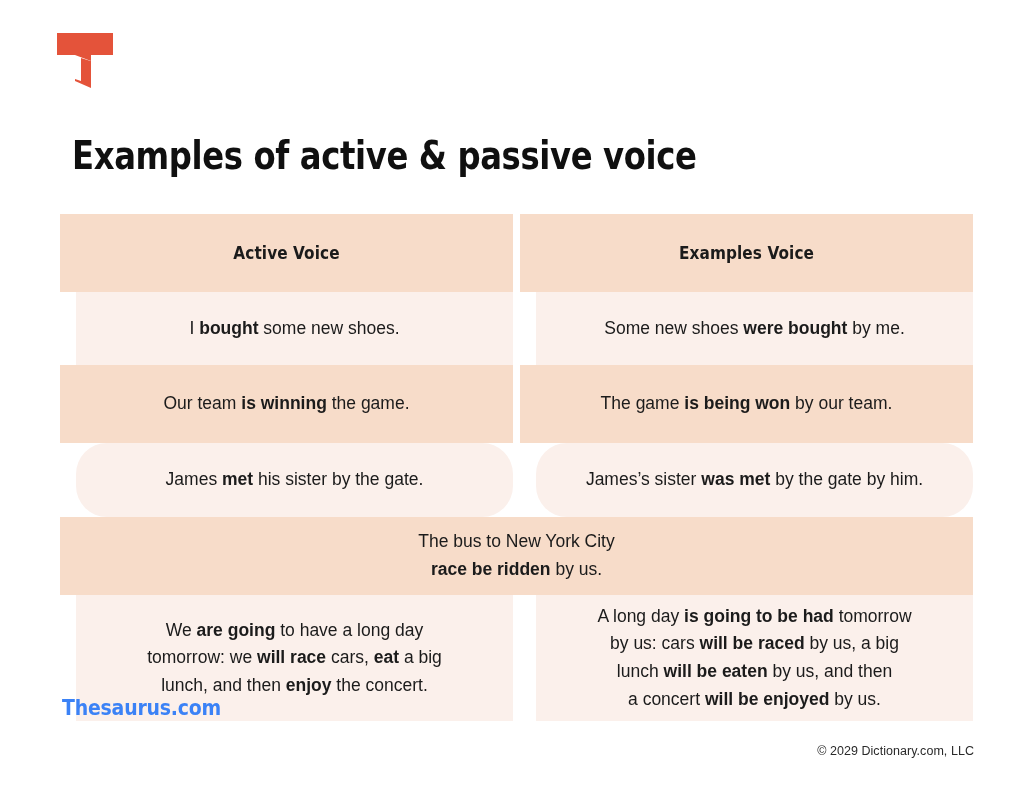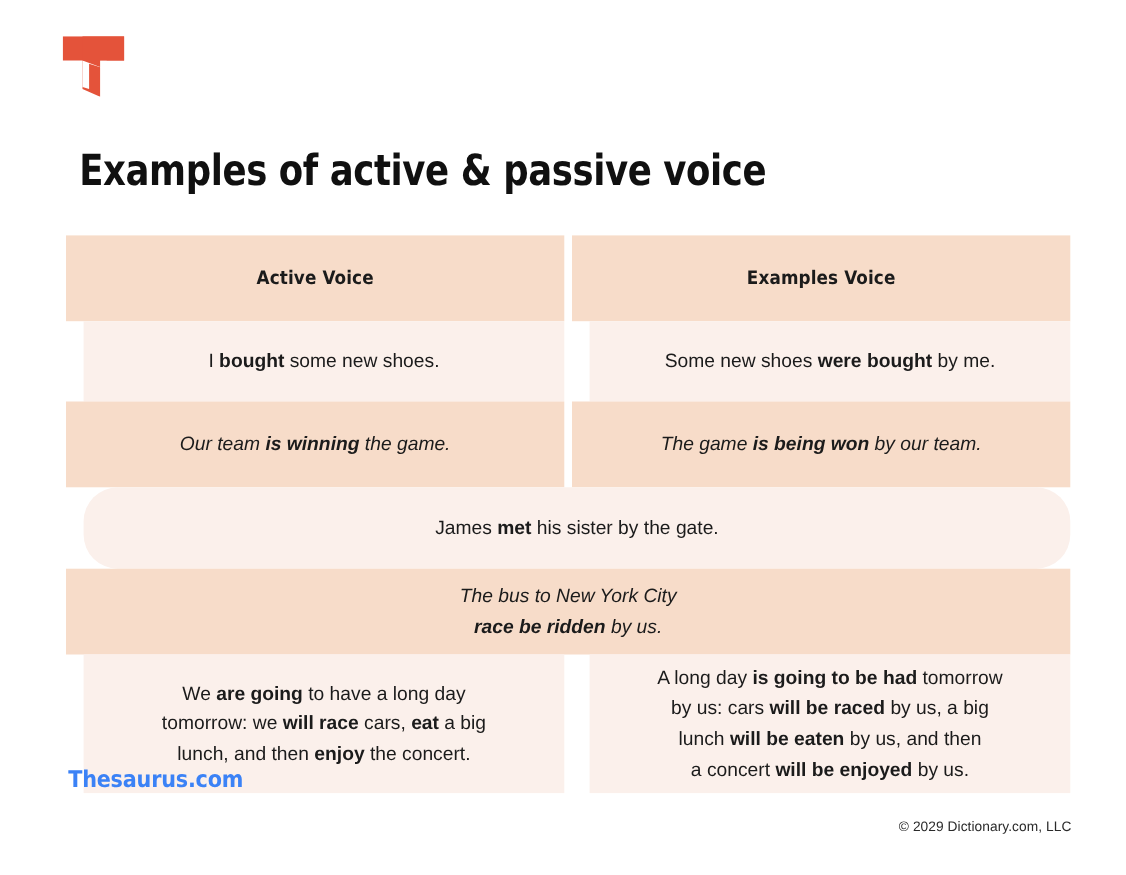--- a/index.html
+++ b/index.html
@@ -72,21 +72,21 @@
 
   .row-header .cell {
     background: #f7dcc9;
     height: 78px;
     font-size: 17px;
     font-weight: bold;
     letter-spacing: 0.1px;
     font-family: "DejaVu Sans Condensed", "Liberation Sans Narrow", "Liberation Sans", sans-serif;
   }
   .row-light .cell { background: #fbf0eb; margin-left: 16px; }
-  .row-dark  .cell { background: #f7dcc9; font-style: italic; }
+  .row-dark  .cell { background: #f7dcc9; }
 
   .h-73  .cell { height: 73px; }
   .h-78  .cell { height: 78px; }
   .h-74  .cell { height: 74px; border-radius: 31px; }
   .h-126 .cell { height: 126px; }
 
   
   #footer-brand {
     position: absolute;
     left: 62px;
@@ -145,20 +145,23 @@
     </div>
     <div class="cell">
       <span class="txt">The game <b>is being won</b> by our team.</span>
     </div>
   </div>
 
   <div class="table-row row-light h-74">
     <div class="cell">
       <span class="txt">James <b>met</b> his sister by the gate.</span>
     </div>
+    <div class="cell">
+      <span class="txt">James’s sister <b>was met</b> by the gate by him.</span>
+    </div>
   </div>
 
   <div class="table-row row-dark h-78">
     <div class="cell">
       <span class="txt">The bus to New York City<br><b>race be ridden</b> by us.</span>
     </div>
   </div>
 
   <div class="table-row row-light h-126">
     <div class="cell">

